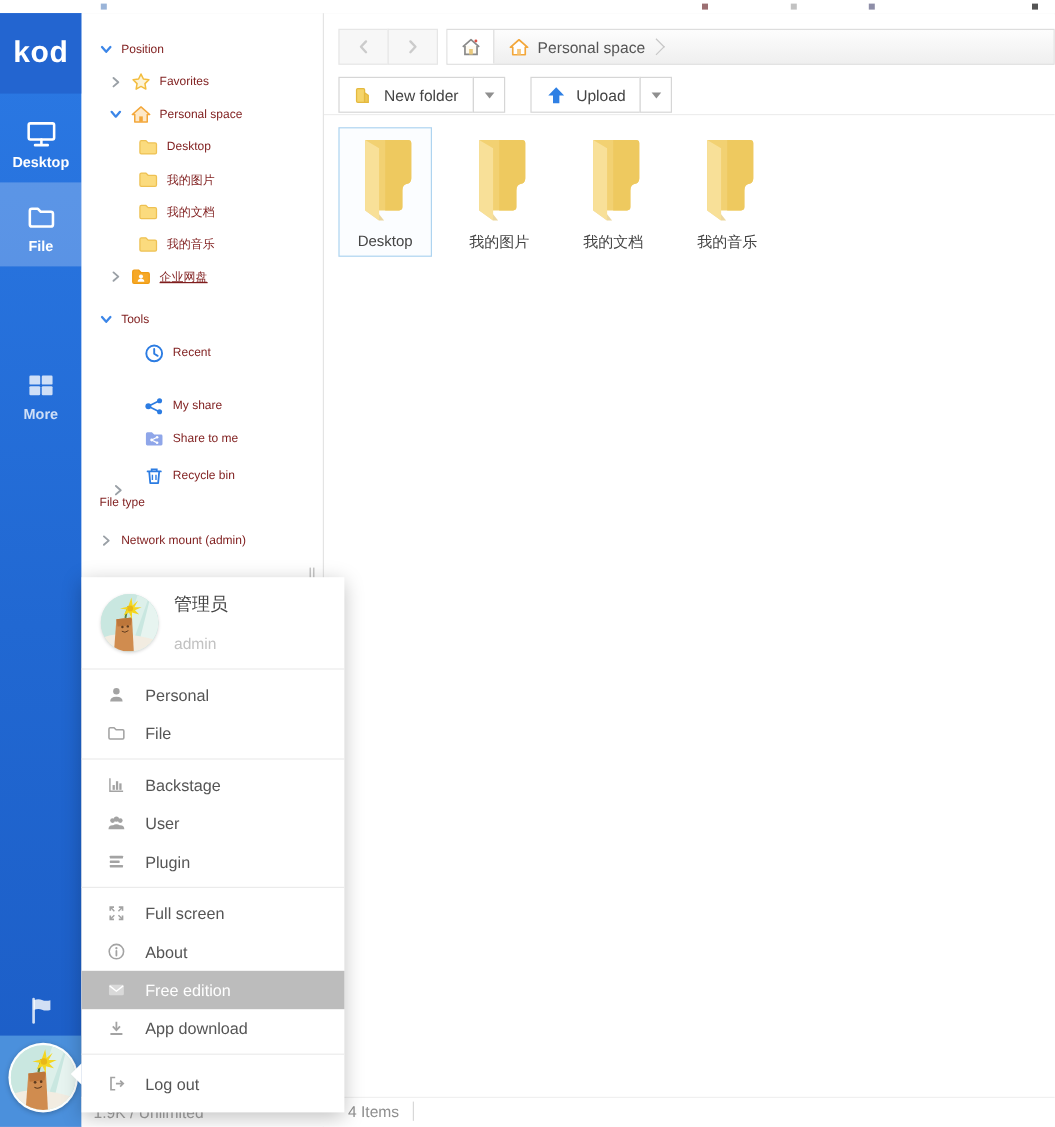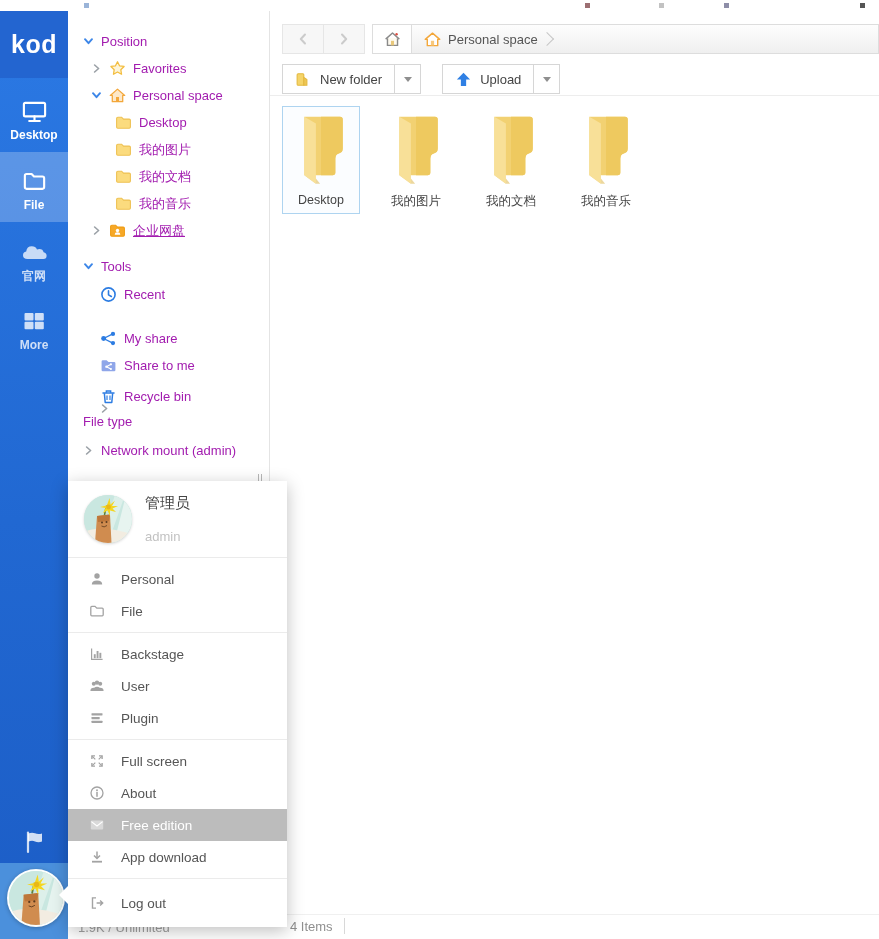--- a/index.html
+++ b/index.html
@@ -18,26 +18,26 @@
   .nav-item .nicon{margin-top:15px;height:28px;display:flex;align-items:center;justify-content:center;}
   .nav-item .nlabel{font-size:12px;font-weight:600;margin-top:3px;}
   .nav-item.active{background:rgba(255,255,255,0.24);}
   .nav-item.muted .nlabel{color:rgba(255,255,255,0.78);}
   .flag-wrap{position:absolute;left:0;top:818px;width:68px;text-align:center;}
   .side-bottom{position:absolute;left:0;top:852px;width:68px;height:76px;background:#4b90dc;}
   .side-avatar{position:absolute;left:7px;top:6px;width:54px;height:54px;border-radius:50%;
                border:2px solid rgba(255,255,255,0.95);overflow:hidden;box-shadow:0 1px 4px rgba(0,0,0,.25);cursor:pointer;background:#c9e7e0;}
   
   .tree-panel{left:68px;top:11px;width:202px;height:928px;background:#fff;border-right:1px solid #e4e4e4;box-sizing:border-box;}
-  .trow{position:absolute;height:27px;display:flex;align-items:center;font-size:13px;color:#a21caf;white-space:nowrap;cursor:pointer;}
+  .trow{position:absolute;height:27px;display:flex;align-items:center;font-size:10px;color:#7f1d1d;white-space:nowrap;cursor:pointer;}
   .trow .chev{width:11px;height:11px;margin-right:7px;flex:0 0 auto;}
   .trow .ti{width:17px;height:17px;margin-right:7px;flex:0 0 auto;}
   .trow.lv0{padding-left:15px;}
   .trow.lv1{padding-left:23px;}
-  .trow.lv1b{padding-left:32px;}
+  .trow.lv1b{padding-left:52px;}
   .trow.lv2{padding-left:47px;}
   .trow .ul{text-decoration:underline;}
   .grip{position:absolute;right:3px;top:459px;width:8px;height:11px;cursor:col-resize;}
   .grip i{display:inline-block;width:1px;height:10px;background:#b8b8b8;margin-right:2px;}
   
   .main{left:270px;top:11px;width:609px;height:928px;background:#fff;}
   .navrow{position:absolute;left:12px;top:13px;right:0;height:30px;}
   .histbtn{position:absolute;top:0;width:42px;height:30px;background:#f7f7f7;border:1px solid #e6e6e6;
            box-sizing:border-box;display:flex;align-items:center;justify-content:center;cursor:default;}
   .crumb-wrap{position:absolute;left:90px;top:0;right:0;height:30px;border:1px solid #ddd;box-sizing:border-box;
@@ -133,28 +133,20 @@
 
   <div class="nav-item active" style="top:141px;">
     <div class="nicon">
       <svg width="27" height="27" viewBox="0 0 28 28">
           <path d="M4 8 Q4 6.2 5.8 6.2 H11 L13.5 8.8 H22.2 Q24 8.8 24 10.6 V19.8 Q24 21.6 22.2 21.6 H5.8 Q4 21.6 4 19.8 Z" fill="none" stroke="#fff" stroke-width="2.2" stroke-linejoin="round"></path>
         </svg>
     </div>
     <div class="nlabel">File</div>
   </div>
 
-  <div class="nav-item muted" style="top:211px;">
-    <div class="nicon">
-      <svg width="30" height="26" viewBox="0 0 30 26">
-          <path d="M8.5 21 Q4 21 4 17.2 Q4 14 7.2 13.4 Q7.8 8.2 12.8 8.2 Q16.6 8.2 18 11.4 Q19 10.9 20.3 10.9 Q24 10.9 24.6 14.3 Q27.6 15 27.6 17.8 Q27.6 21 24.4 21 Z" fill="rgba(255,255,255,0.75)"></path>
-        </svg>
-    </div>
-    <div class="nlabel">官网</div>
-  </div>
 
   <div class="nav-item muted" style="top:281px;">
     <div class="nicon">
       <svg width="24" height="24" viewBox="0 0 24 24">
           <g fill="rgba(255,255,255,0.78)">
             <rect x="2.5" y="4" width="9" height="7.5" rx="1"></rect>
             <rect x="12.8" y="4" width="9" height="7.5" rx="1"></rect>
             <rect x="2.5" y="12.8" width="9" height="7.5" rx="1"></rect>
             <rect x="12.8" y="12.8" width="9" height="7.5" rx="1"></rect>
           </g>

